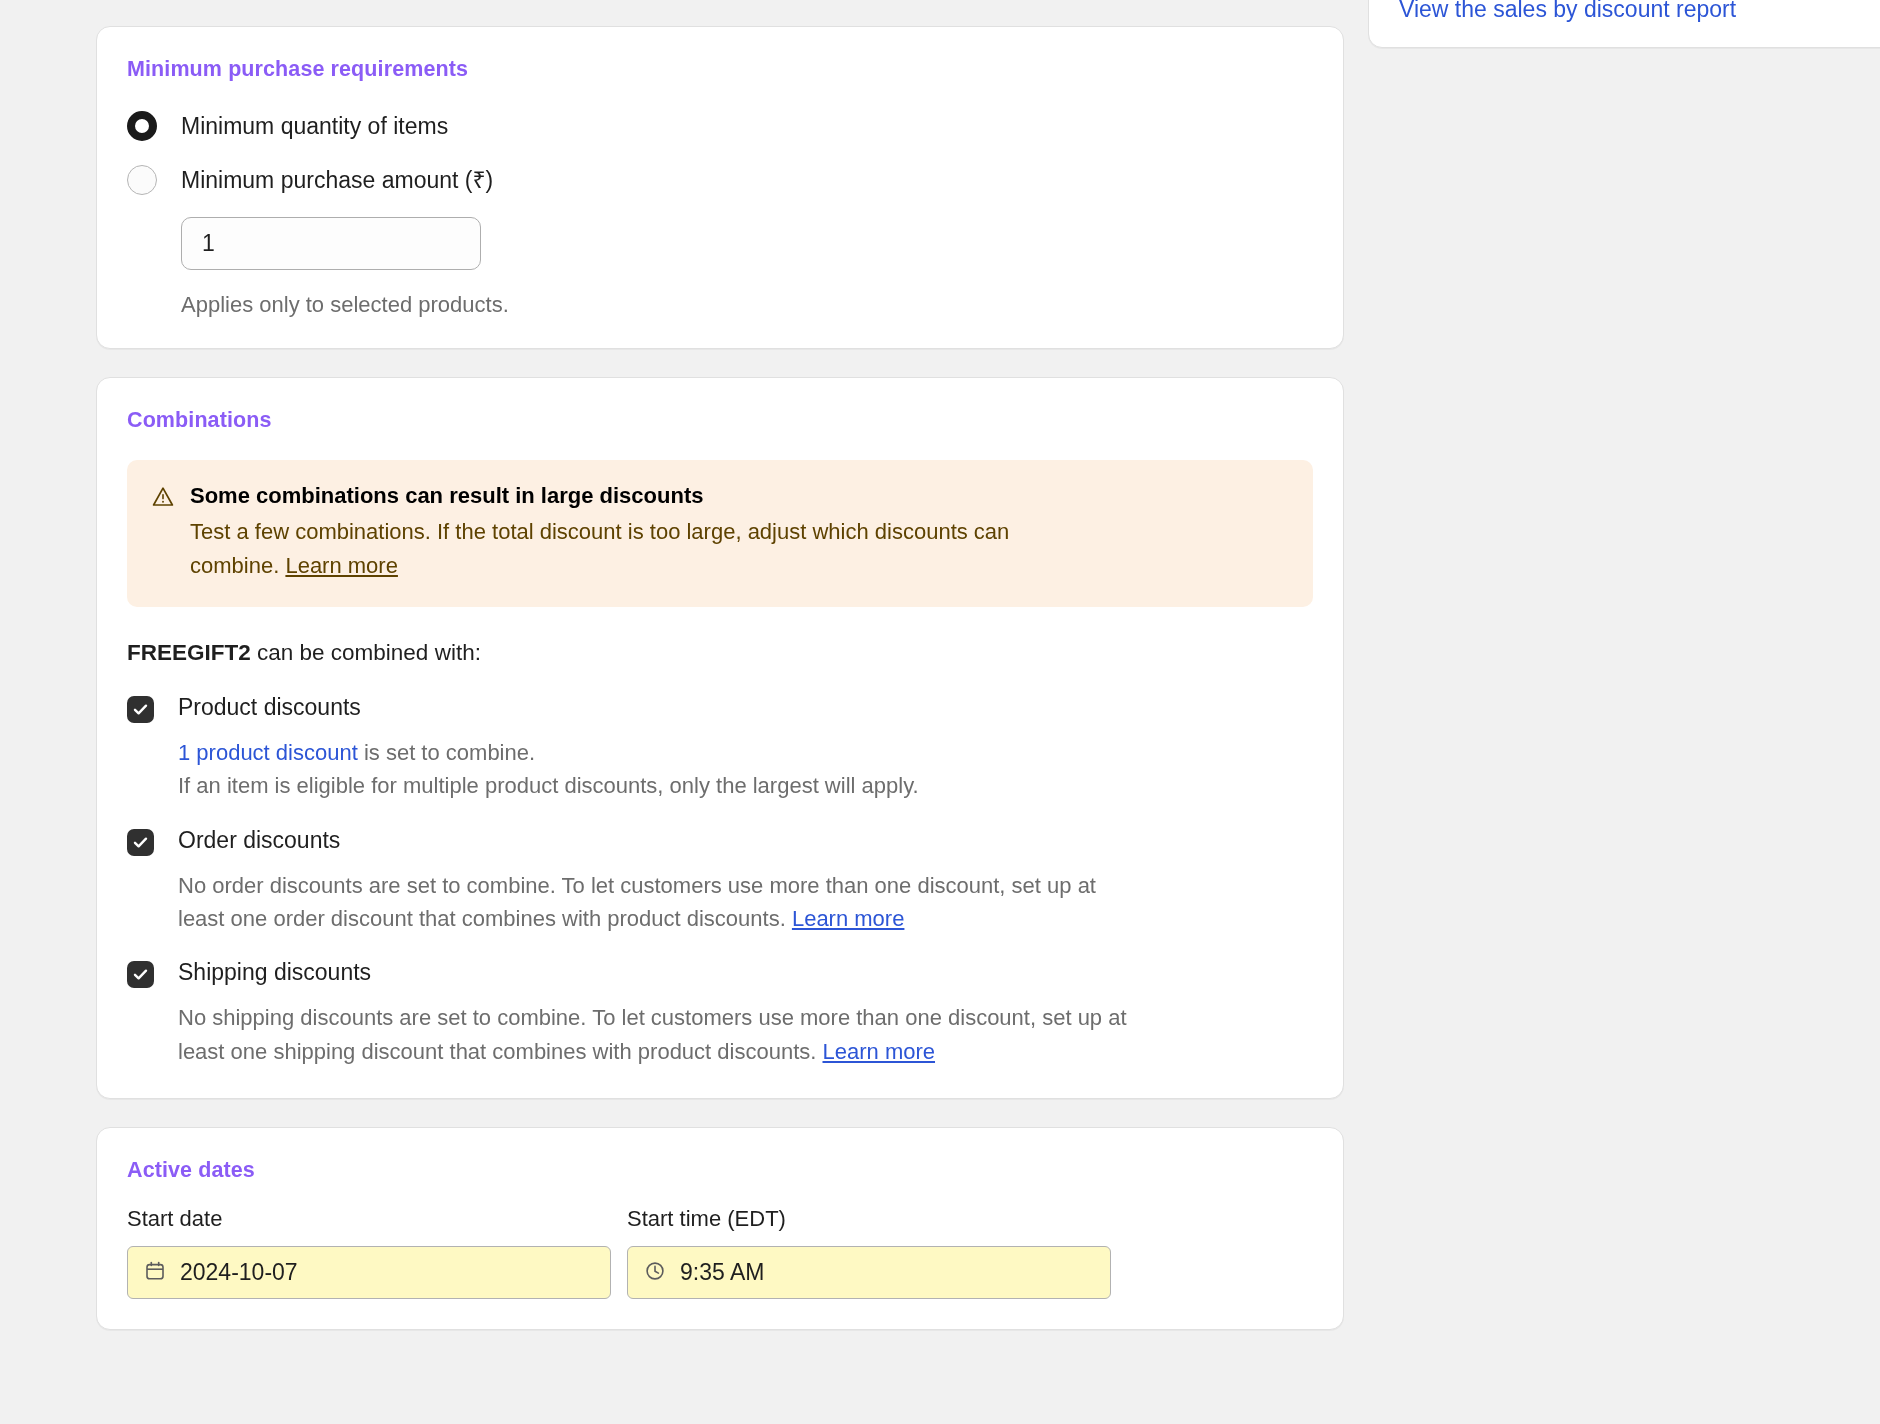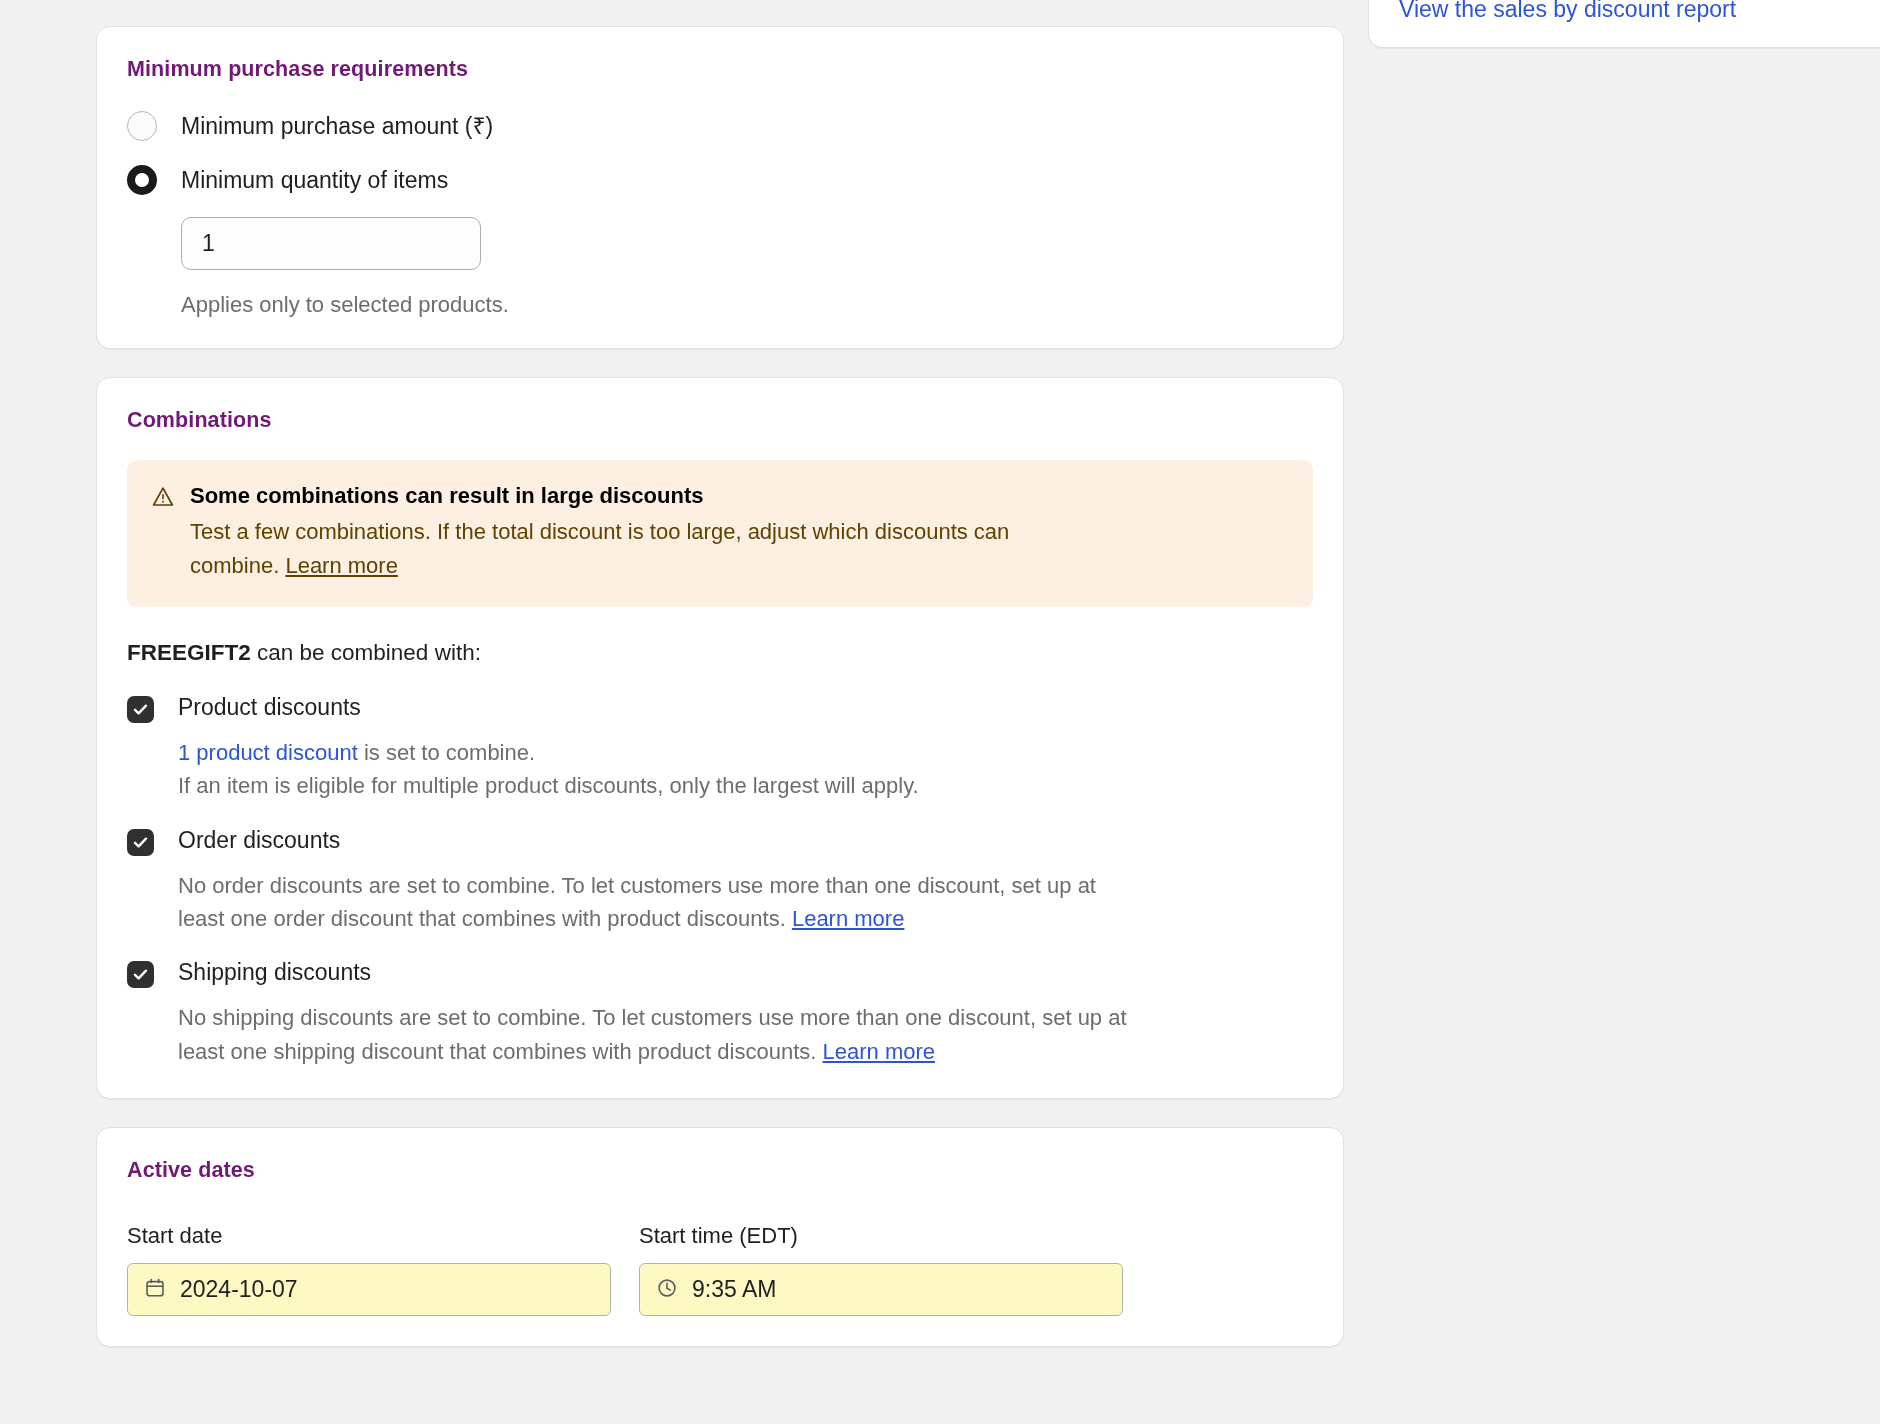--- a/index.html
+++ b/index.html
@@ -35,21 +35,21 @@
     box-shadow: 0 1px 0 rgba(0,0,0,0.04);
     padding: 0;
     margin-bottom: 28px;
   }
 
   .card-inner { padding: 30px 30px 30px 30px; }
 
   .card-title {
     font-size: 21.5px;
     font-weight: bold;
-    color: #701a75;
+    color: #8b5cf6;
     letter-spacing: 0.1px;
   }
 
   
   .radio-list { margin-top: 29px; }
 
   .radio-row {
     display: flex;
     align-items: center;
     margin-bottom: 24px;
@@ -190,22 +190,22 @@
   .sub-text .blue-link-u {
     color: #2c55d6;
     text-decoration: underline;
   }
 
   .group-gap { margin-top: 26px; }
 
   
   .dates-row {
     display: flex;
-    margin-top: 40px;
-    gap: 28px;
+    margin-top: 23px;
+    gap: 16px;
   }
   .date-field { width: 484px; }
   .date-field-label {
     font-size: 22px;
     color: #1f1f1f;
     margin-bottom: 14px;
   }
   .date-input {
     height: 53px;
     border: 1.5px solid #b2b2b2;
@@ -248,27 +248,27 @@
 
   <div class="left-col">
 
     <div class="card">
       <div class="card-inner">
         <div class="card-title">Minimum purchase requirements</div>
 
         <div class="radio-list">
 
           <div class="radio-row">
+            <span class="radio checked"></span>
+            <span class="radio-label">Minimum quantity of items</span>
+          </div>
+
+          <div class="radio-row">
             <span class="radio"></span>
             <span class="radio-label">Minimum purchase amount (₹)</span>
-          </div>
-
-          <div class="radio-row">
-            <span class="radio checked"></span>
-            <span class="radio-label">Minimum quantity of items</span>
           </div>
 
         </div>
 
         <div class="qty-wrap">
           <div class="text-input">1</div>
         </div>
 
         <div class="helper-text">Applies only to selected products.</div>
       </div>

